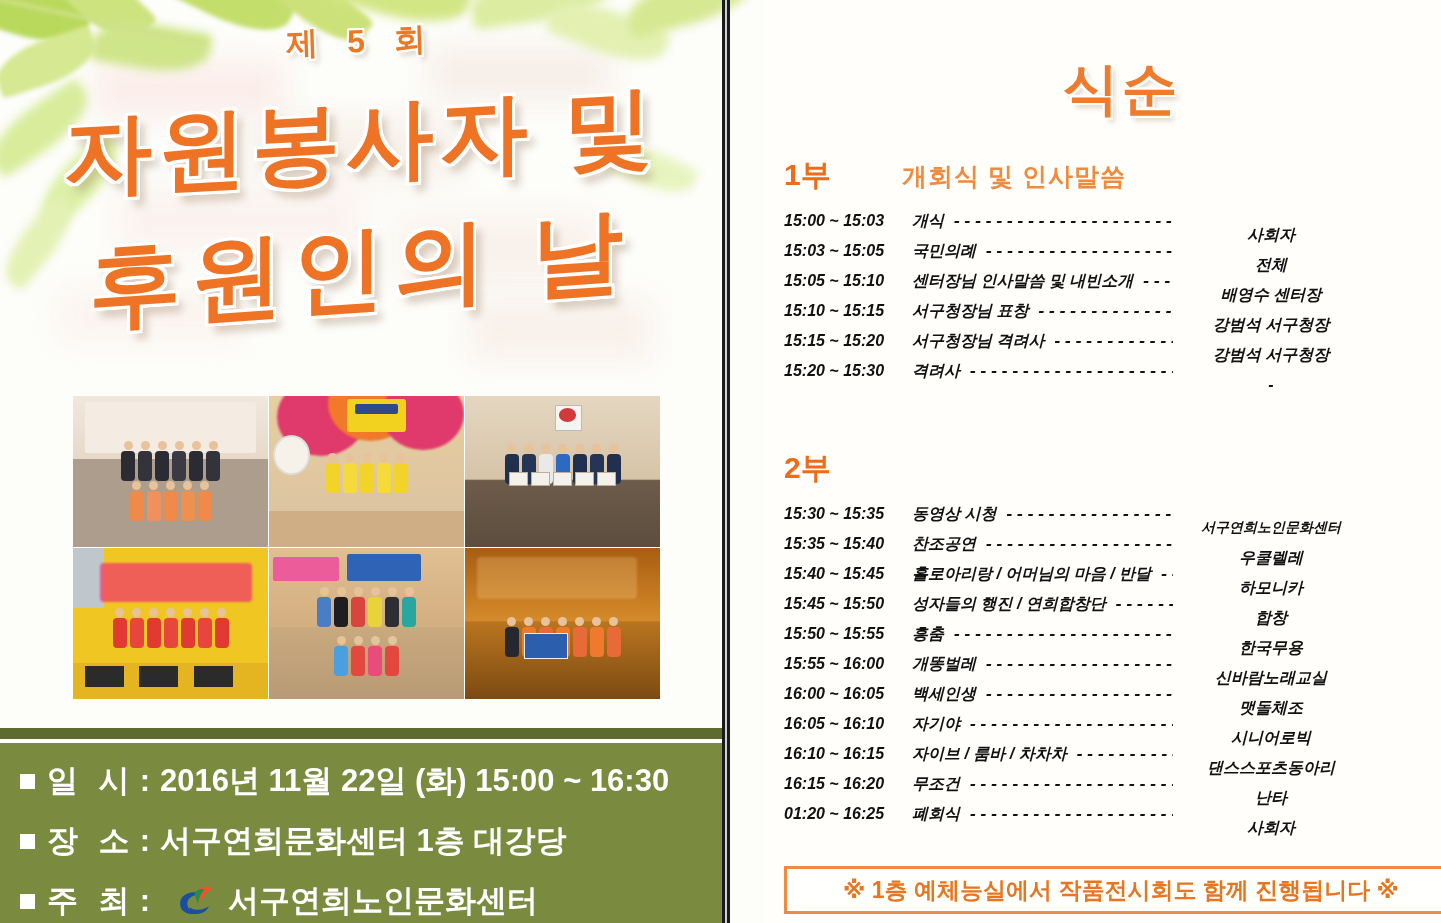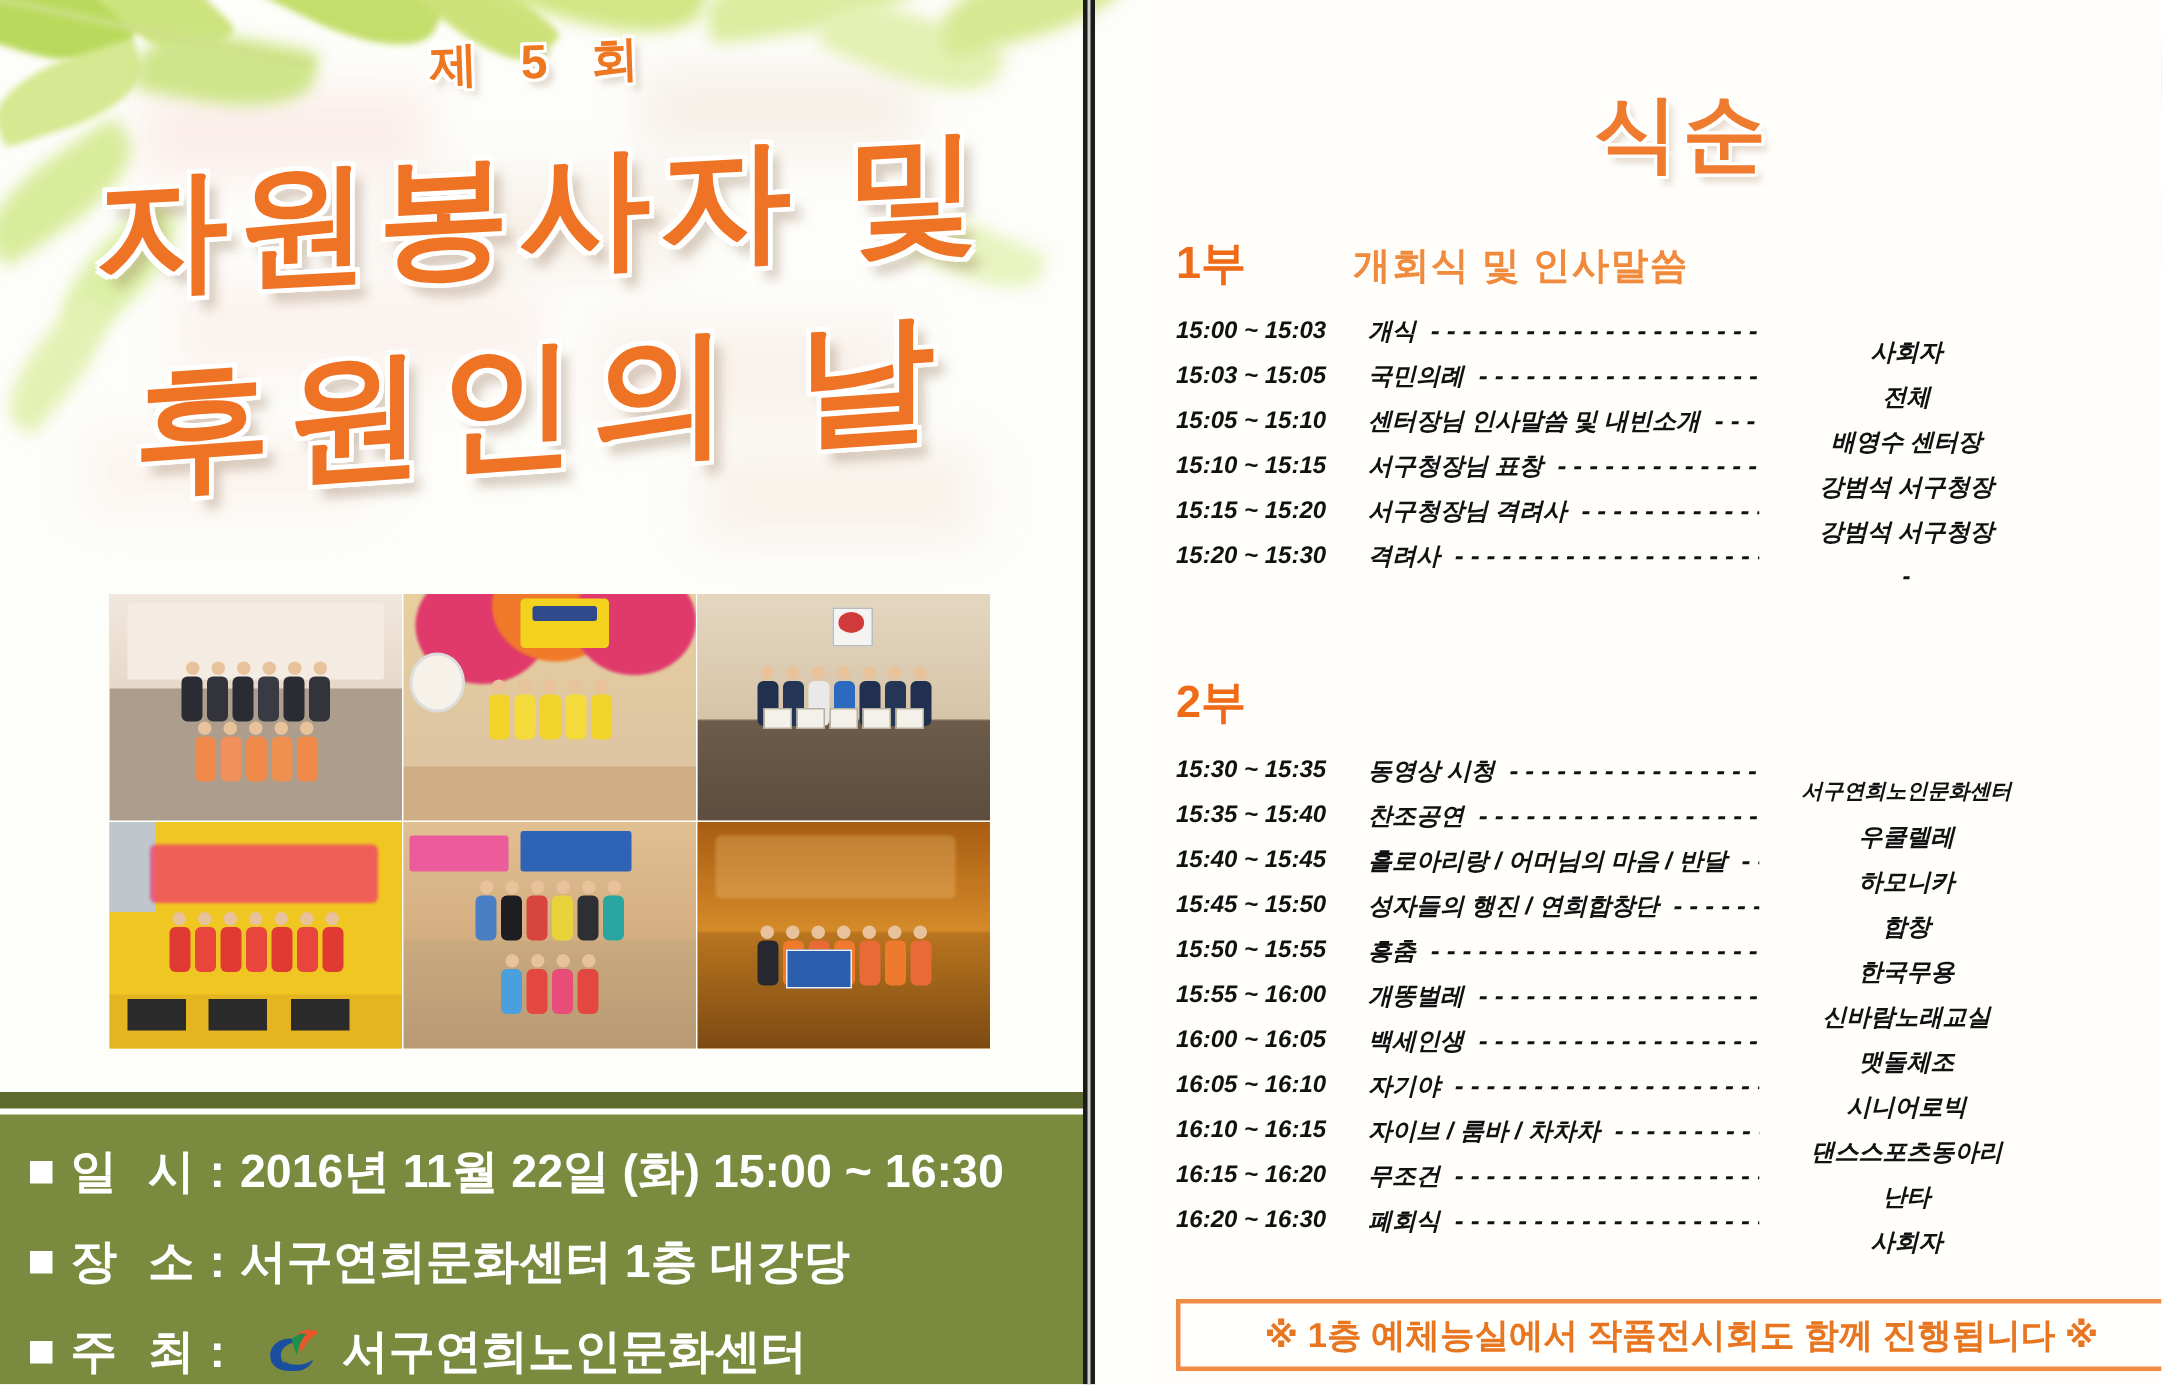--- a/index.html
+++ b/index.html
@@ -667,21 +667,21 @@
         <div class="prow">
           <div class="ptime">16:15 ~ 16:20</div>
           <div class="pitem">
             <span class="nm">무조건</span>
             <span class="dashes">------------------------------------------------</span>
           </div>
           <div class="pwho">난타</div>
         </div>
 
         <div class="prow">
-          <div class="ptime">16:20 ~ 16:30</div>
+          <div class="ptime">01:20 ~ 16:25</div>
           <div class="pitem">
             <span class="nm">폐회식</span>
             <span class="dashes">------------------------------------------------</span>
           </div>
           <div class="pwho">사회자</div>
         </div>
 
       </div>
     </div>
 

